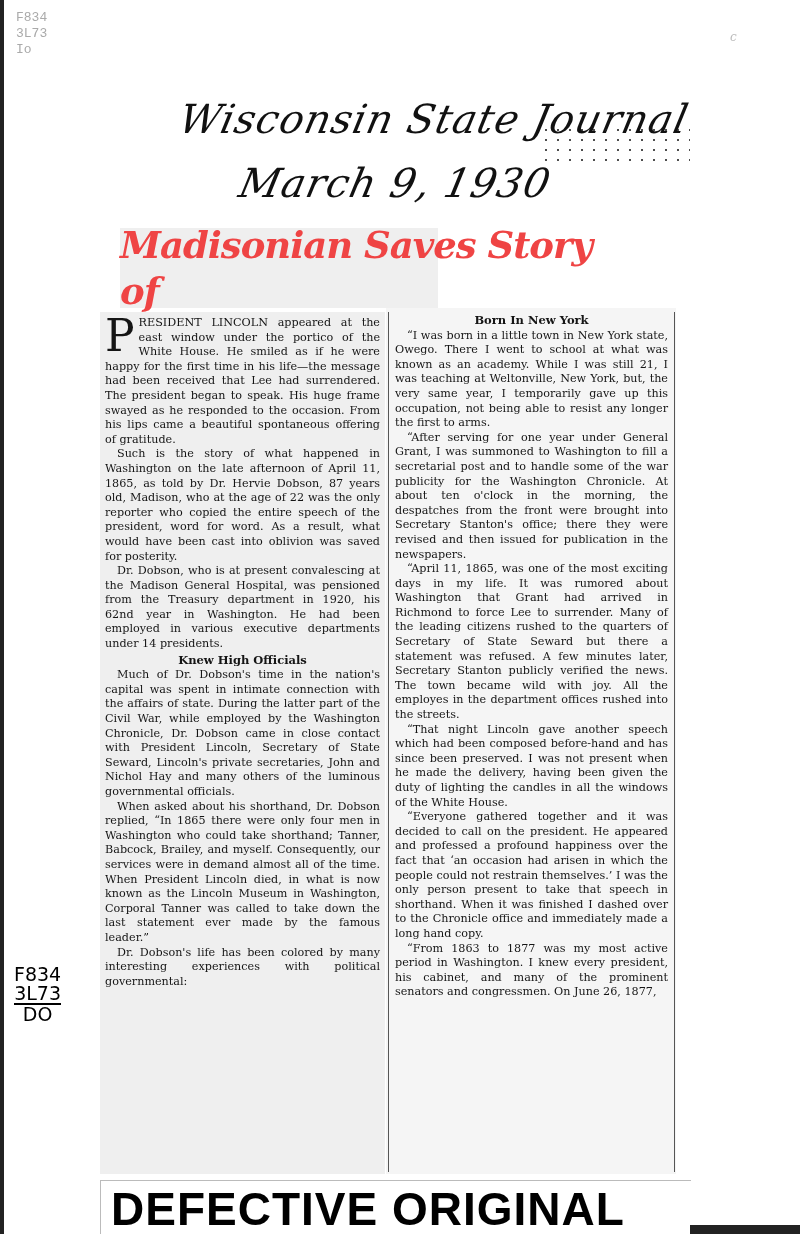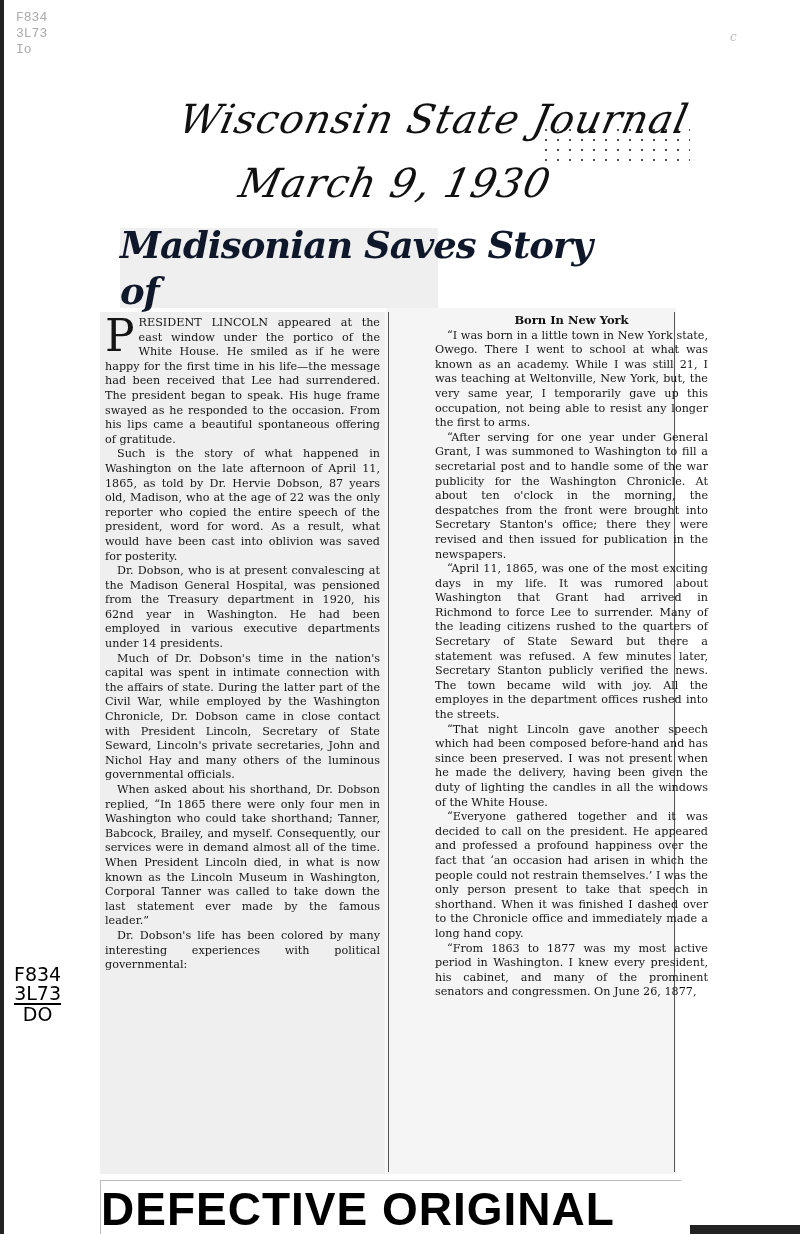--- a/index.html
+++ b/index.html
@@ -12,35 +12,35 @@
   .corner-mark { position: absolute; left: 730px; top: 30px; color: #bbb; font-size: 12px; font-style: italic; }
   .hand-pub, .hand-date {
     position: absolute; font-family: "DejaVu Serif", serif; font-style: italic; color: #111;
     transform: skewX(-12deg); letter-spacing: 1px;
   }
   .hand-pub { left: 180px; top: 96px; font-size: 40px; font-weight: normal; }
   .hand-date { left: 240px; top: 160px; font-size: 40px; }
   .dots { position: absolute; left: 540px; top: 125px; width: 150px; height: 40px;
     background-image: radial-gradient(#222 1.3px, transparent 1.6px); background-size: 12px 10px; opacity: .8; }
   .headline { position: absolute; left: 120px; top: 222px; width: 520px; text-align: left;
-    font-family: "DejaVu Serif", serif; font-weight: bold; font-style: italic; font-size: 37px; line-height: 46px; color: #0f172a; letter-spacing: -1px; }
+    font-family: "DejaVu Serif", serif; font-weight: bold; font-style: italic; font-size: 37px; line-height: 46px; color: #ef4444; letter-spacing: -1px; }
   .headline .l2 { display: block; padding-left: 135px; }
   .clip { position: absolute; background: #efefef; }
   .col { position: absolute; font-family: "DejaVu Serif", serif; font-size: 11.2px; line-height: 14.6px; text-align: justify; color: #151515; }
   .col p { margin: 0; text-indent: 12px; }
   .col p.first { text-indent: 0; }
   .col h3 { margin: 1px 0; text-align: center; font-size: 11.5px; font-weight: bold; }
   .dropcap { float: left; font-size: 44px; line-height: 38px; padding-right: 4px; margin-top: 1px; }
   .col-left { left: 105px; top: 316px; width: 275px; }
-  .col-right { left: 395px; top: 312px; width: 273px; margin-left: 40px; }
+  .col-right { left: 395px; top: 312px; width: 273px; }
   .rule { position: absolute; background: #555; width: 1px; }
   .archive-mark { position: absolute; left: 14px; top: 965px; font-family: "DejaVu Sans", sans-serif; font-size: 19px; line-height: 19px; color: #000; text-align: center; }
   .archive-mark .u { border-bottom: 2px solid #000; display: inline-block; }
   .defect { position: absolute; left: 100px; top: 1180px; width: 580px; height: 54px; border-top: 1px solid #bbb; border-left: 1px solid #bbb;
-    font-family: "Liberation Sans", sans-serif; font-weight: bold; font-size: 46px; line-height: 56px; color: #000; letter-spacing: 1px; }
+    font-family: "Liberation Sans", sans-serif; font-weight: bold; font-size: 46px; line-height: 56px; color: #000; padding-left: 10px; letter-spacing: 1px; }
   .bottom-bar { position: absolute; left: 690px; top: 1225px; width: 110px; height: 9px; background: #222; }
 </style>
 </head>
 <body>
 
 <div class="left-edge"></div>
 
 <div class="corner-note">
   <div>F834</div>
   <div>3L73</div>
@@ -60,20 +60,21 @@
 
 <div class="clip" style="left:100px; top:312px; width:285px; height:862px;"></div>
 <div class="clip" style="left:386px; top:308px; width:290px; height:866px; background:#f5f5f5;"></div>
 <div class="rule" style="left:388px; top:312px; height:860px;"></div>
 <div class="rule" style="left:674px; top:312px; height:860px;"></div>
 
 <div class="col col-left">
   <p class="first"><span class="dropcap">P</span><span>RESIDENT LINCOLN appeared at the east window under the portico of the White House. He smiled as if he were happy for the first time in his life—the message had been received that Lee had surrendered. The president began to speak. His huge frame swayed as he responded to the occasion. From his lips came a beautiful spontaneous offering of gratitude.</span></p>
   <p>Such is the story of what happened in Washington on the late afternoon of April 11, 1865, as told by Dr. Hervie Dobson, 87 years old, Madison, who at the age of 22 was the only reporter who copied the entire speech of the president, word for word. As a result, what would have been cast into oblivion was saved for posterity.</p>
   <p>Dr. Dobson, who is at present convalescing at the Madison General Hospital, was pensioned from the Treasury department in 1920, his 62nd year in Washington. He had been employed in various executive departments under 14 presidents.</p>
+  <h3>Knew High Officials</h3>
   <p>Much of Dr. Dobson's time in the nation's capital was spent in intimate connection with the affairs of state. During the latter part of the Civil War, while employed by the Washington Chronicle, Dr. Dobson came in close contact with President Lincoln, Secretary of State Seward, Lincoln's private secretaries, John and Nichol Hay and many others of the luminous governmental officials.</p>
   <p>When asked about his shorthand, Dr. Dobson replied, “In 1865 there were only four men in Washington who could take shorthand; Tanner, Babcock, Brailey, and myself. Consequently, our services were in demand almost all of the time. When President Lincoln died, in what is now known as the Lincoln Museum in Washington, Corporal Tanner was called to take down the last statement ever made by the famous leader.”</p>
   <p>Dr. Dobson's life has been colored by many interesting experiences with political governmental:</p>
 </div>
 
 <div class="col col-right">
   <h3>Born In New York</h3>
   <p>“I was born in a little town in New York state, Owego. There I went to school at what was known as an academy. While I was still 21, I was teaching at Weltonville, New York, but, the very same year, I temporarily gave up this occupation, not being able to resist any longer the first to arms.</p>
   <p>“After serving for one year under General Grant, I was summoned to Washington to fill a secretarial post and to handle some of the war publicity for the Washington Chronicle. At about ten o'clock in the morning, the despatches from the front were brought into Secretary Stanton's office; there they were revised and then issued for publication in the newspapers.</p>
   <p>“April 11, 1865, was one of the most exciting days in my life. It was rumored about Washington that Grant had arrived in Richmond to force Lee to surrender. Many of the leading citizens rushed to the quarters of Secretary of State Seward but there a statement was refused. A few minutes later, Secretary Stanton publicly verified the news. The town became wild with joy. All the employes in the department offices rushed into the streets.</p>

